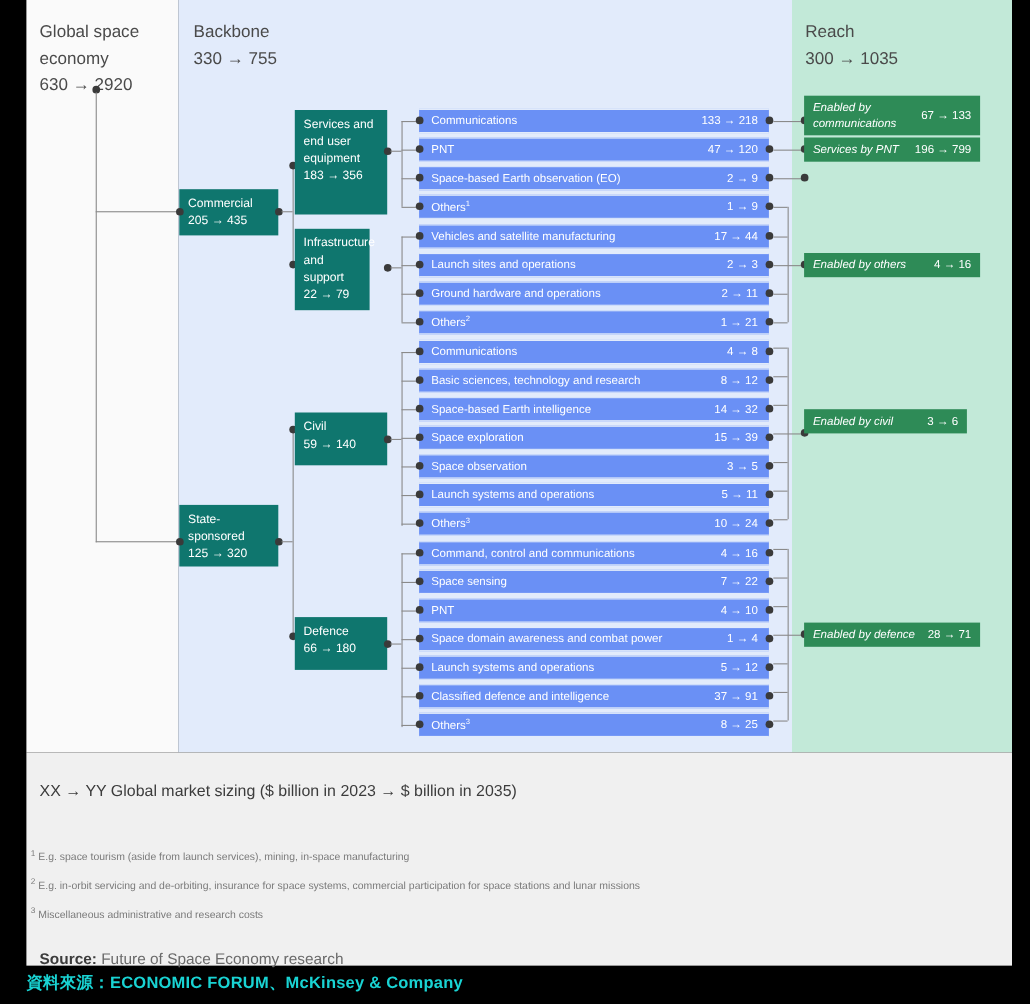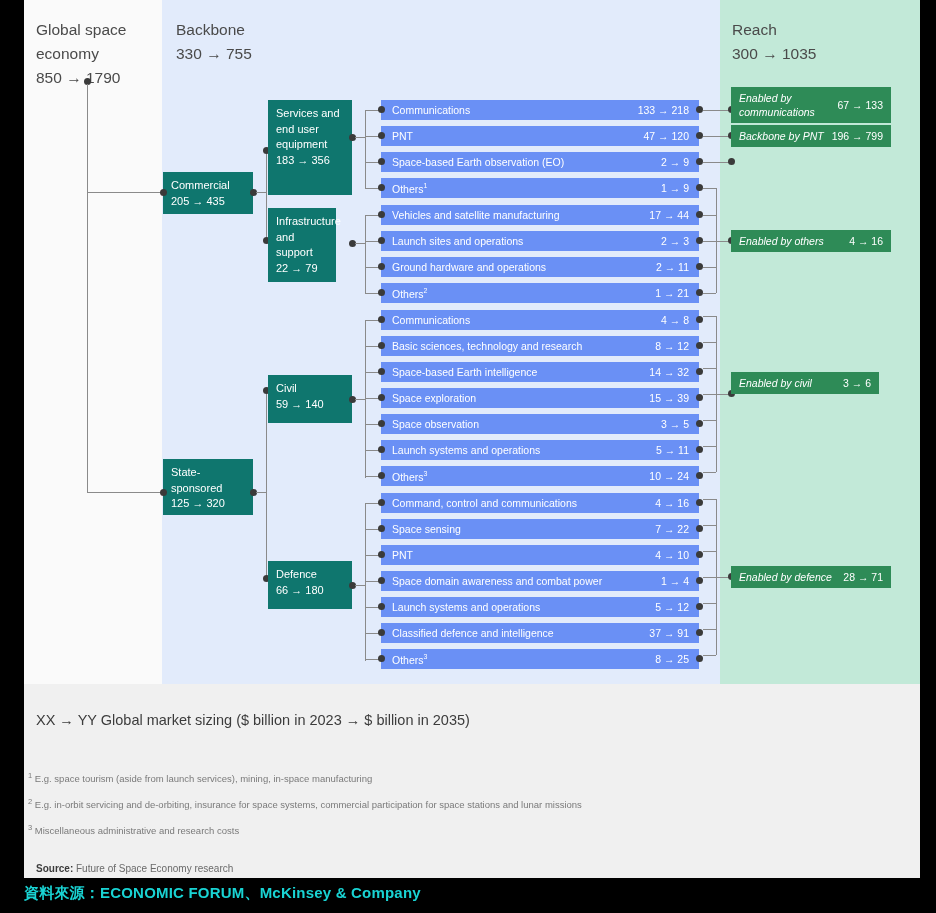--- a/index.html
+++ b/index.html
@@ -84,21 +84,21 @@
   .vline { position: absolute; width: 1px;  background: #8a8a8a; }
 
   
   .legend-line { position: absolute; left: 36px; color: #3c3c3c; }
   #legend-main { top: 712px; font-size: 14.5px; color: #3c3c3c; }
   .fn { position: absolute; left: 28px; font-size: 9.5px; color: #7a7a7a; }
   #fn1 { top: 771px; }
   #fn2 { top: 797px; }
   #fn3 { top: 823px; }
   .fn sup { font-size: 7.5px; }
-  #source { position: absolute; left: 36px; top: 863px; font-size: 10px; color: #6a6a6a; }
+  #source { position: absolute; left: 36px; top: 863px; font-size: 14px; color: #6a6a6a; }
   #source b { color: #3c3c3c; }
 
   #caption-text {
     position: absolute; left: 24px; top: 884px;
     font-size: 15px; color: #19d3d3; font-weight: bold;
     letter-spacing: 0.2px;
   }
 </style>
 </head>
 <body>
@@ -106,21 +106,21 @@
 <div id="page">
 
   <div class="panel" id="white-panel"></div>
   <div class="panel" id="blue-panel"></div>
   <div class="panel" id="green-panel"></div>
   <div class="panel" id="footer-panel"></div>
   <div class="panel" id="caption-bar"></div>
 
   <div class="col-head" id="head-global">
     <div>Global space economy</div>
-    <div>850 → 1790</div>
+    <div>630 → 2920</div>
   </div>
   <div class="col-head" id="head-backbone">
     <div>Backbone</div>
     <div>330 → 755</div>
   </div>
   <div class="col-head" id="head-reach">
     <div>Reach</div>
     <div>300 → 1035</div>
   </div>
 
@@ -387,21 +387,21 @@
   <div class="hline" style="left:703px; top:655px; width:13px;"></div>
   <div class="vline" style="left:716px; top:499px; height:156px;"></div>
   <div class="hline" style="left:703px; top:577px; width:28px;"></div>
   <div class="dot" style="left:728px; top:573px;"></div>
 
   <div class="greenbox" style="left:731px; top:87px; width:160px; height:36px;">
     <span class="gb-label">Enabled by communications</span>
     <span class="gb-val">67 → 133</span>
   </div>
   <div class="greenbox" style="left:731px; top:125px; width:160px; height:22px;">
-    <span class="gb-label">Backbone by PNT</span>
+    <span class="gb-label">Services by PNT</span>
     <span class="gb-val">196 → 799</span>
   </div>
   <div class="greenbox" style="left:731px; top:230px; width:160px; height:22px;">
     <span class="gb-label">Enabled by others</span>
     <span class="gb-val">4 → 16</span>
   </div>
   <div class="greenbox" style="left:731px; top:372px; width:148px; height:22px;">
     <span class="gb-label">Enabled by civil</span>
     <span class="gb-val">3 → 6</span>
   </div>

